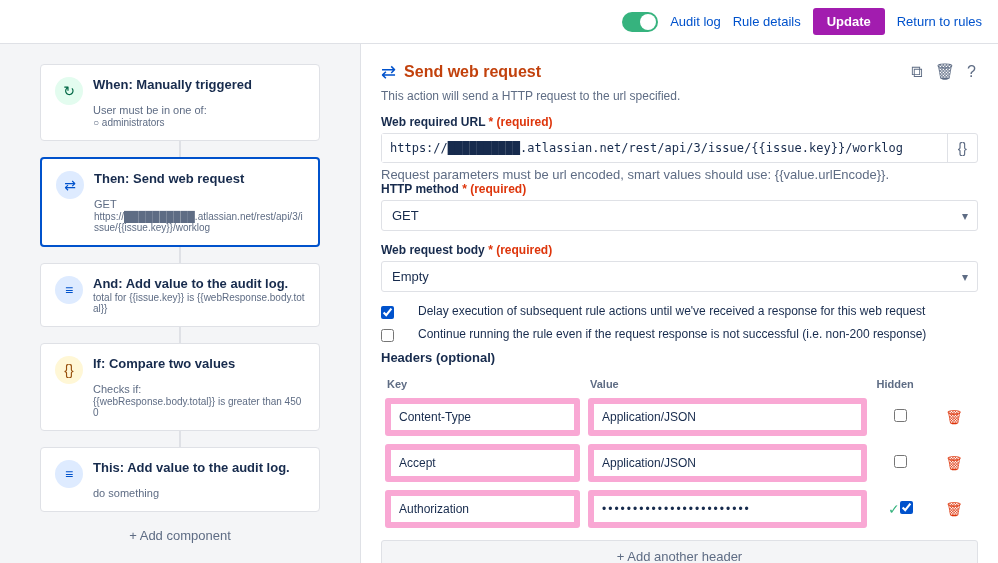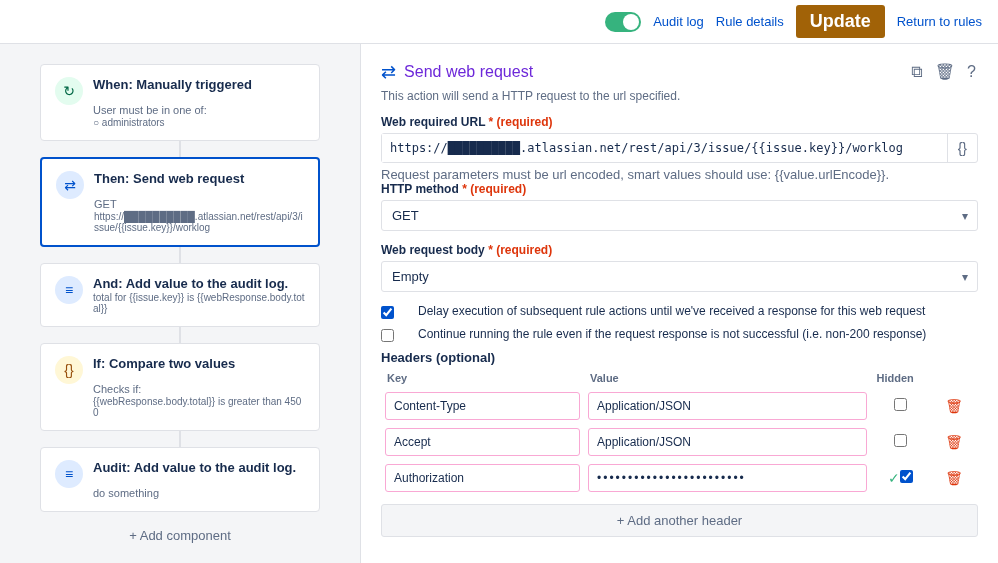--- a/index.html
+++ b/index.html
@@ -48,26 +48,26 @@
       top: 2px;
       right: 2px;
     }
     .top-bar-link {
       font-size: 13px;
       color: #0052cc;
       cursor: pointer;
       text-decoration: none;
     }
     .btn-update {
-      background: #a16207;
+      background: #a21caf;
       color: #fff;
       border: none;
       border-radius: 3px;
       padding: 6px 14px;
-      font-size: 18px;
+      font-size: 13px;
       font-weight: 600;
       cursor: pointer;
     }
 
     
     .main {
       display: flex;
       flex: 1;
       overflow: hidden;
     }
@@ -172,22 +172,22 @@
       display: flex;
       align-items: center;
       gap: 8px;
     }
     .panel-icon {
       color: #0052cc;
       font-size: 18px;
     }
     .panel-title {
       font-size: 16px;
-      font-weight: 400;
-      color: #6d28d9;
+      font-weight: 700;
+      color: #c2410c;
     }
     .panel-actions {
       display: flex;
       gap: 8px;
     }
     .panel-action-btn {
       background: none;
       border: none;
       cursor: pointer;
       color: #5e6c84;
@@ -281,21 +281,21 @@
     }
     .checkbox-label {
       font-size: 12px;
       color: #172b4d;
     }
 
     .section-title {
       font-size: 13px;
       font-weight: 700;
       color: #172b4d;
-      margin-bottom: 3px;
+      margin-bottom: 9px;
       margin-top: 4px;
     }
 
     .headers-table {
       width: 100%;
       border-collapse: collapse;
       margin-bottom: 4px;
     }
     .headers-table th {
       font-size: 11px;
@@ -303,21 +303,21 @@
       color: #5e6c84;
       text-align: left;
       padding: 4px 6px;
     }
     .headers-table td {
       padding: 4px 4px;
       vertical-align: middle;
     }
     .header-input {
       width: 100%;
-      border: 1px solid #f9a8d4;
+      border: 6px solid #f9a8d4;
       border-radius: 3px;
       padding: 6px 8px;
       font-size: 12px;
       color: #172b4d;
       background: #fff;
       outline: none;
     }
     .header-checkbox {
       cursor: pointer;
       accent-color: #0052cc;
@@ -411,21 +411,21 @@
               <div class="card-subtitle">Checks if:</div>
               <div class="card-detail url">{{webResponse.body.total}} is greater than 4500</div>
             </div>
           </div>
         </div>
         <div class="connector"></div>
         <div class="rule-card">
           <div class="rule-card-header">
             <div class="card-icon blue">≡</div>
             <div>
-              <div class="card-title">Audit: Add value to the audit log.</div>
+              <div class="card-title">This: Add value to the audit log.</div>
               <div class="card-subtitle">do something</div>
             </div>
           </div>
         </div>
       </div>
 
     <button class="add-component">+ Add component</button>
   </div>
 
   <div class="right-panel">

